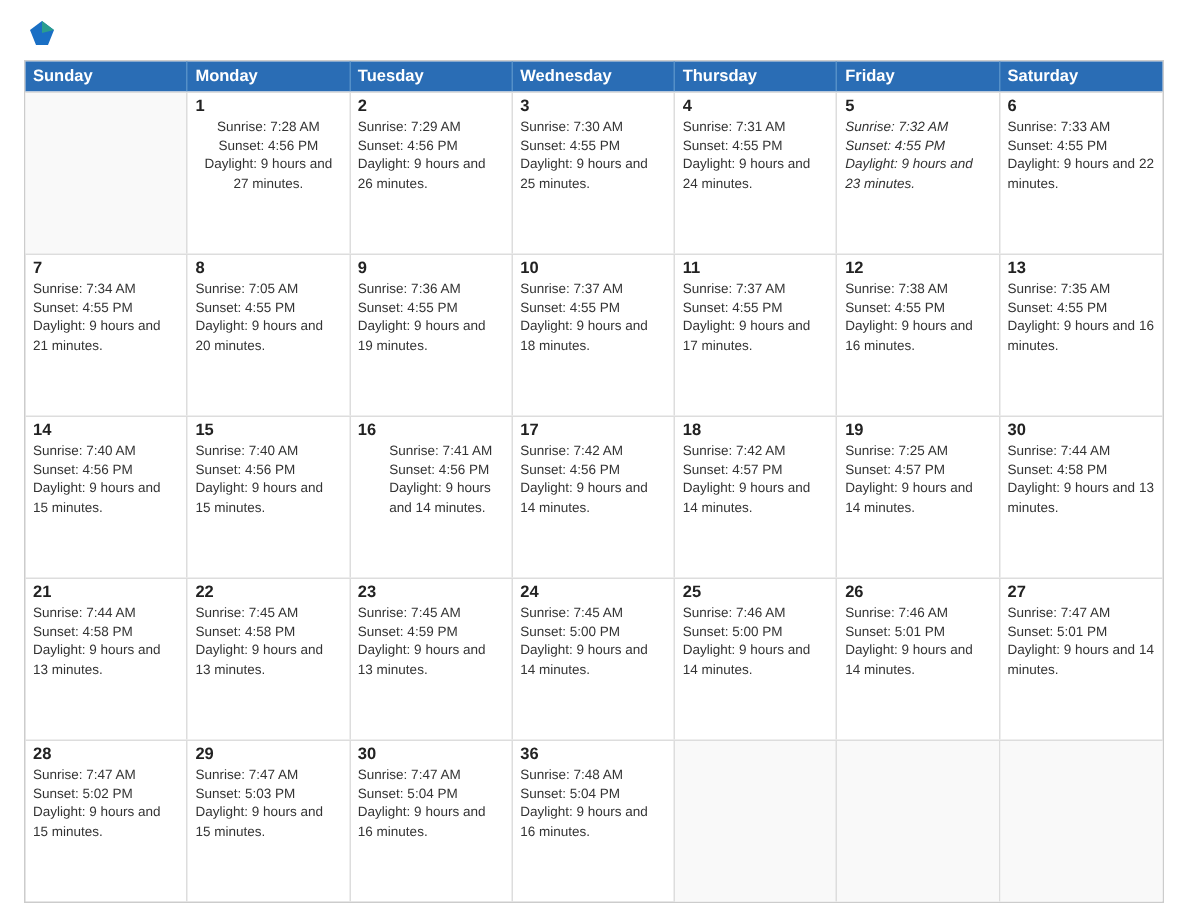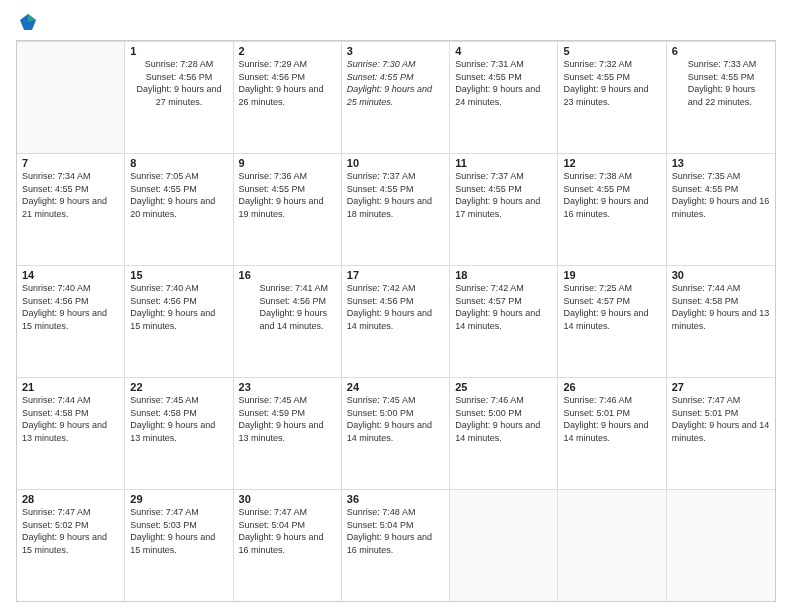--- a/index.html
+++ b/index.html
@@ -134,56 +134,65 @@
       </div>
       <span class="logo-blue"></span>
     </div>
     <div class="title-block">
       <div class="month-title"></div>
       <div class="location"></div>
     </div>
   </div>
 
   <div class="calendar">
+    <div class="cal-header-row">
+    <div class="cal-header-cell">Sunday</div>
+        <div class="cal-header-cell">Monday</div>
+        <div class="cal-header-cell">Tuesday</div>
+        <div class="cal-header-cell">Wednesday</div>
+        <div class="cal-header-cell">Thursday</div>
+        <div class="cal-header-cell">Friday</div>
+        <div class="cal-header-cell">Saturday</div>
+      </div>
     <div class="cal-body">
     <div class="cal-week">
           <div class="cal-cell empty"></div>
           <div class="cal-cell">
             <div class="day-num">1</div>
             <div class="day-info" style="white-space: pre-line; text-align: center;">Sunrise: 7:28 AM
 Sunset: 4:56 PM
 Daylight: 9 hours and 27 minutes.</div>
           </div>
           <div class="cal-cell">
             <div class="day-num">2</div>
             <div class="day-info" style="white-space: pre-line;">Sunrise: 7:29 AM
 Sunset: 4:56 PM
 Daylight: 9 hours and 26 minutes.</div>
           </div>
           <div class="cal-cell">
             <div class="day-num">3</div>
-            <div class="day-info" style="white-space: pre-line; font-style: italic;">Sunrise: 7:30 AM
+            <div class="day-info" style="white-space: pre-line;">Sunrise: 7:30 AM
 Sunset: 4:55 PM
 Daylight: 9 hours and 25 minutes.</div>
           </div>
           <div class="cal-cell">
             <div class="day-num">4</div>
             <div class="day-info" style="white-space: pre-line;">Sunrise: 7:31 AM
 Sunset: 4:55 PM
 Daylight: 9 hours and 24 minutes.</div>
           </div>
           <div class="cal-cell">
             <div class="day-num">5</div>
-            <div class="day-info" style="white-space: pre-line;">Sunrise: 7:32 AM
+            <div class="day-info" style="white-space: pre-line; font-style: italic;">Sunrise: 7:32 AM
 Sunset: 4:55 PM
 Daylight: 9 hours and 23 minutes.</div>
           </div>
           <div class="cal-cell">
             <div class="day-num">6</div>
-            <div class="day-info" style="white-space: pre-line; margin-left: 16px;">Sunrise: 7:33 AM
+            <div class="day-info" style="white-space: pre-line;">Sunrise: 7:33 AM
 Sunset: 4:55 PM
 Daylight: 9 hours and 22 minutes.</div>
           </div>
         </div>
         <div class="cal-week">
           <div class="cal-cell">
             <div class="day-num">7</div>
             <div class="day-info" style="white-space: pre-line;">Sunrise: 7:34 AM
 Sunset: 4:55 PM
 Daylight: 9 hours and 21 minutes.</div>

